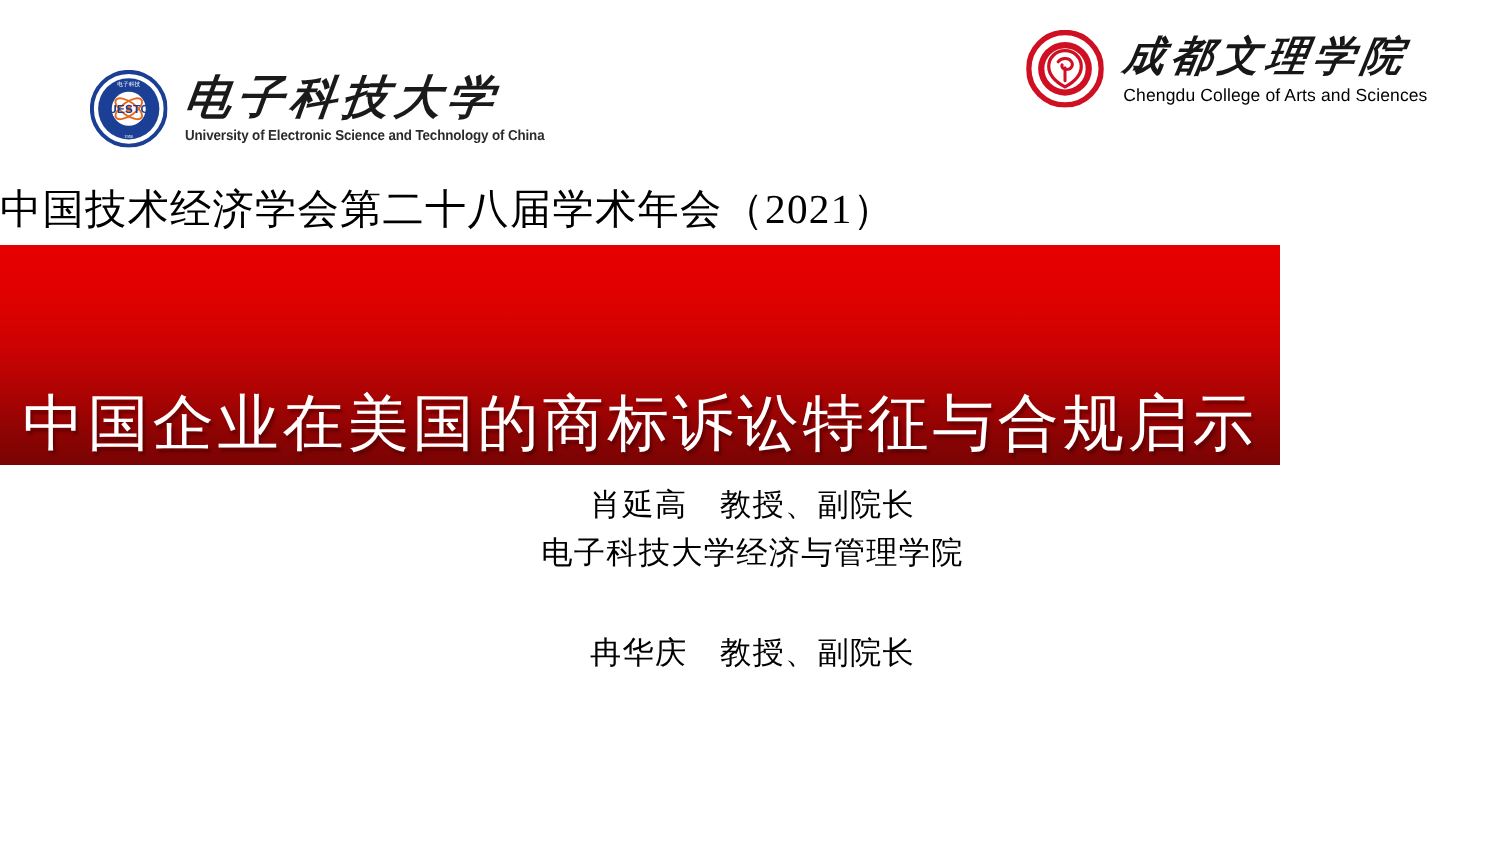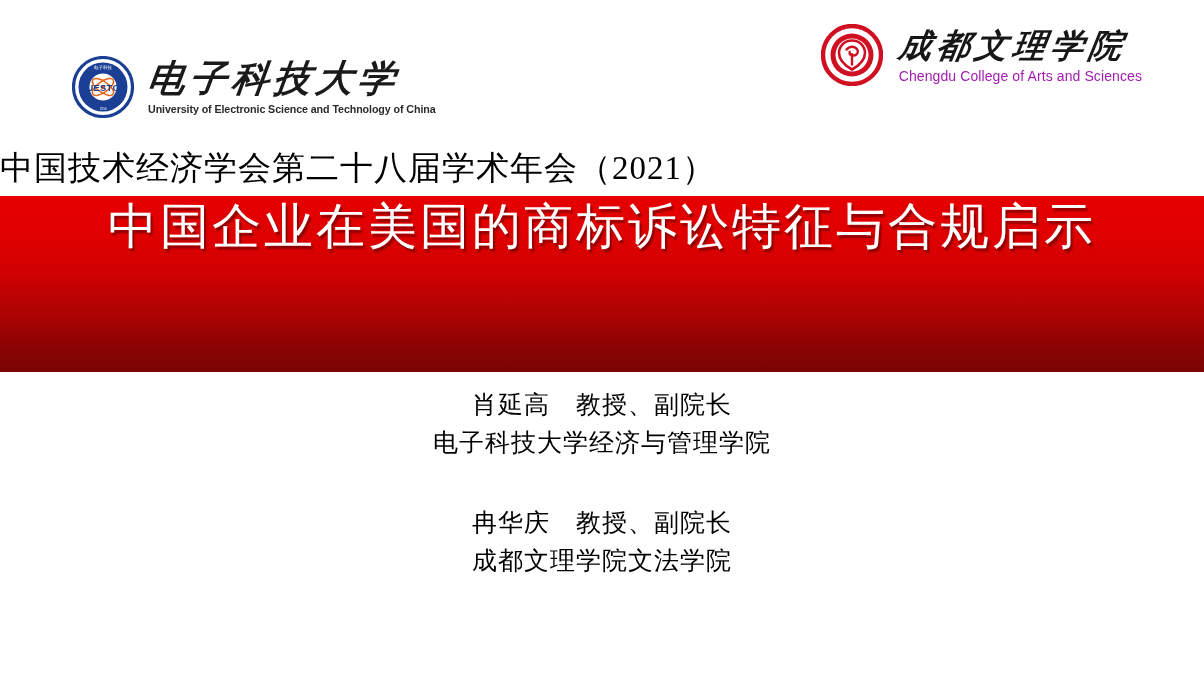--- a/index.html
+++ b/index.html
@@ -79,21 +79,21 @@
     font-weight: bold;
     color: #2b2b2b;
     letter-spacing: -0.1px;
     transform: scaleX(0.93);
     transform-origin: left center;
     margin-top: 4px;
   }
   .logo-right .logo-en {
     font-size: 14px;
     font-weight: normal;
-    color: #a21caf;
+    color: #000000;
     letter-spacing: 0.1px;
     margin-top: 3px;
   }
 
   
   .conference-line {
     position: absolute;
     top: 146px;
     left: 0; right: 0;
     text-align: left;
@@ -103,31 +103,31 @@
     color: #000000;
     letter-spacing: 1px;
     white-space: nowrap;
   }
 
   
   .title-band {
     position: absolute;
     top: 196px;
     left: 0;
-    width: 1204px;
+    width: 1024px;
     height: 176px;
     background: linear-gradient(180deg,
         #e60000 0%,
         #e00000 22%,
         #cf0202 45%,
         #ab0303 68%,
         #8c0303 86%,
         #7a0404 100%);
     display: flex;
-    align-items: flex-start;
+    align-items: flex-end;
     justify-content: center;
   }
 
   .main-title {
     font-family: "Liberation Serif", "DejaVu Serif", serif;
     font-size: 49px;
     line-height: 62px;
     color: #ffffff;
     letter-spacing: 3px;
     white-space: nowrap;
@@ -212,17 +212,16 @@
   </div>
 
   <div class="authors">
     <div class="author-block">
       <div class="author-name">肖延高　教授、副院长</div>
       <div class="author-affil">电子科技大学经济与管理学院</div>
     </div>
     <div class="author-gap"></div>
     <div class="author-block">
       <div class="author-name">冉华庆　教授、副院长</div>
-      <div class="author-affil">成都文理学院文法学院</div>
     </div>
   </div>
 
 </div>
 
 </body></html>

